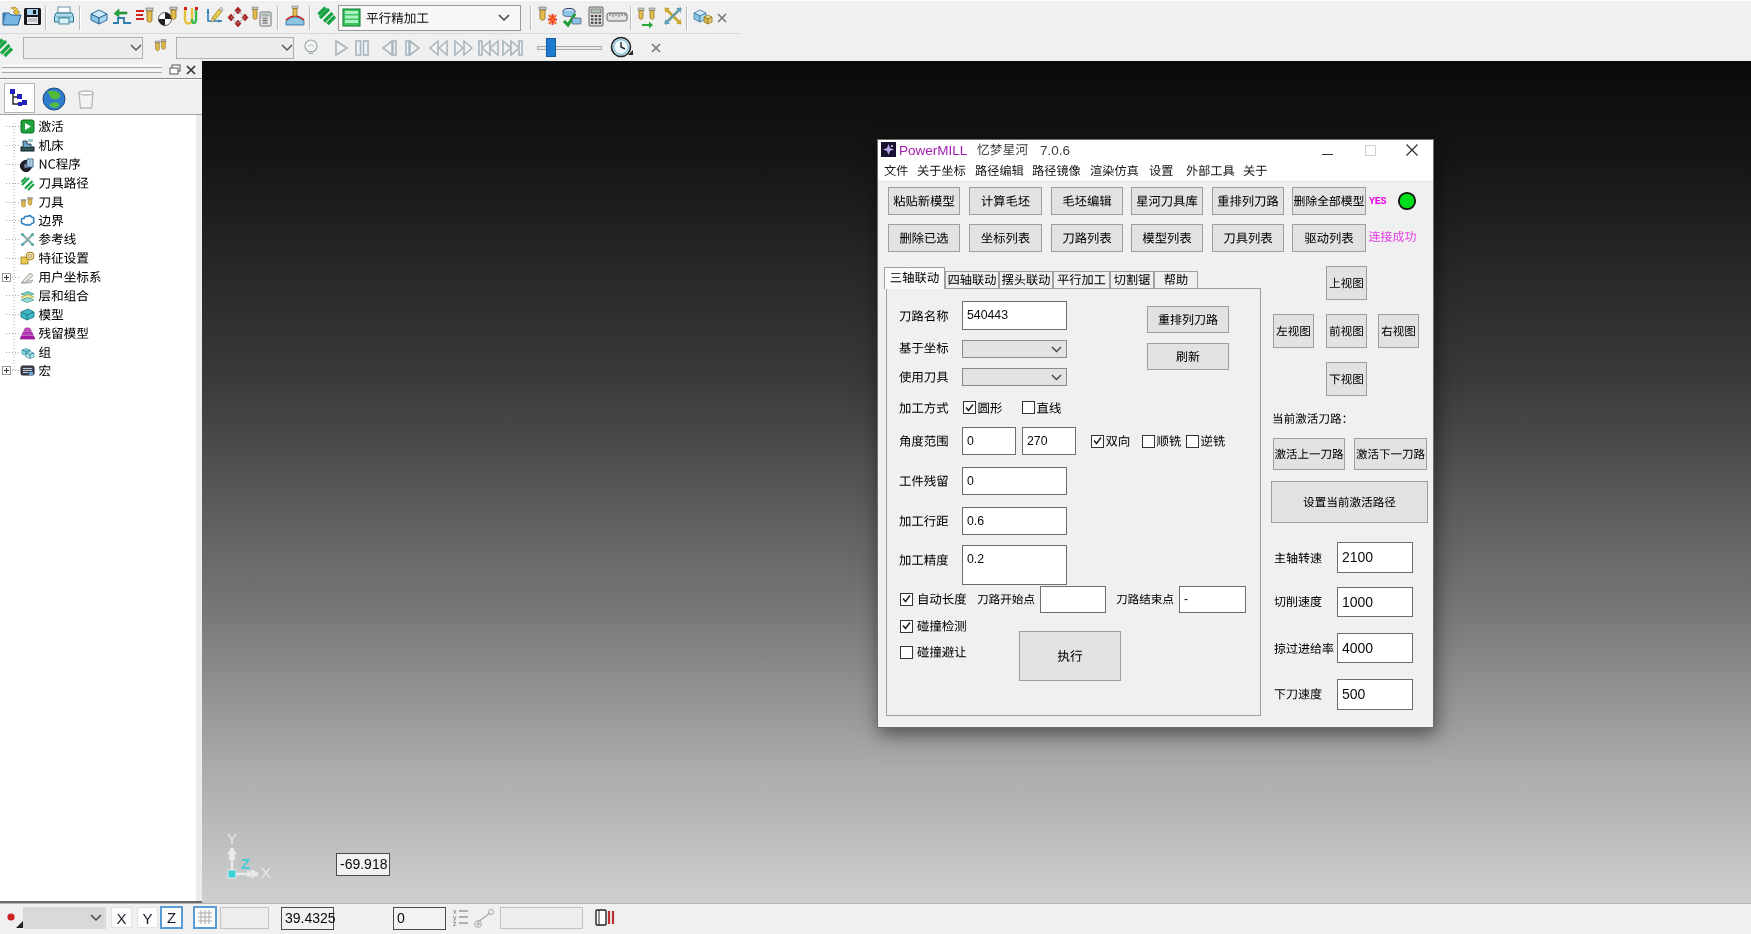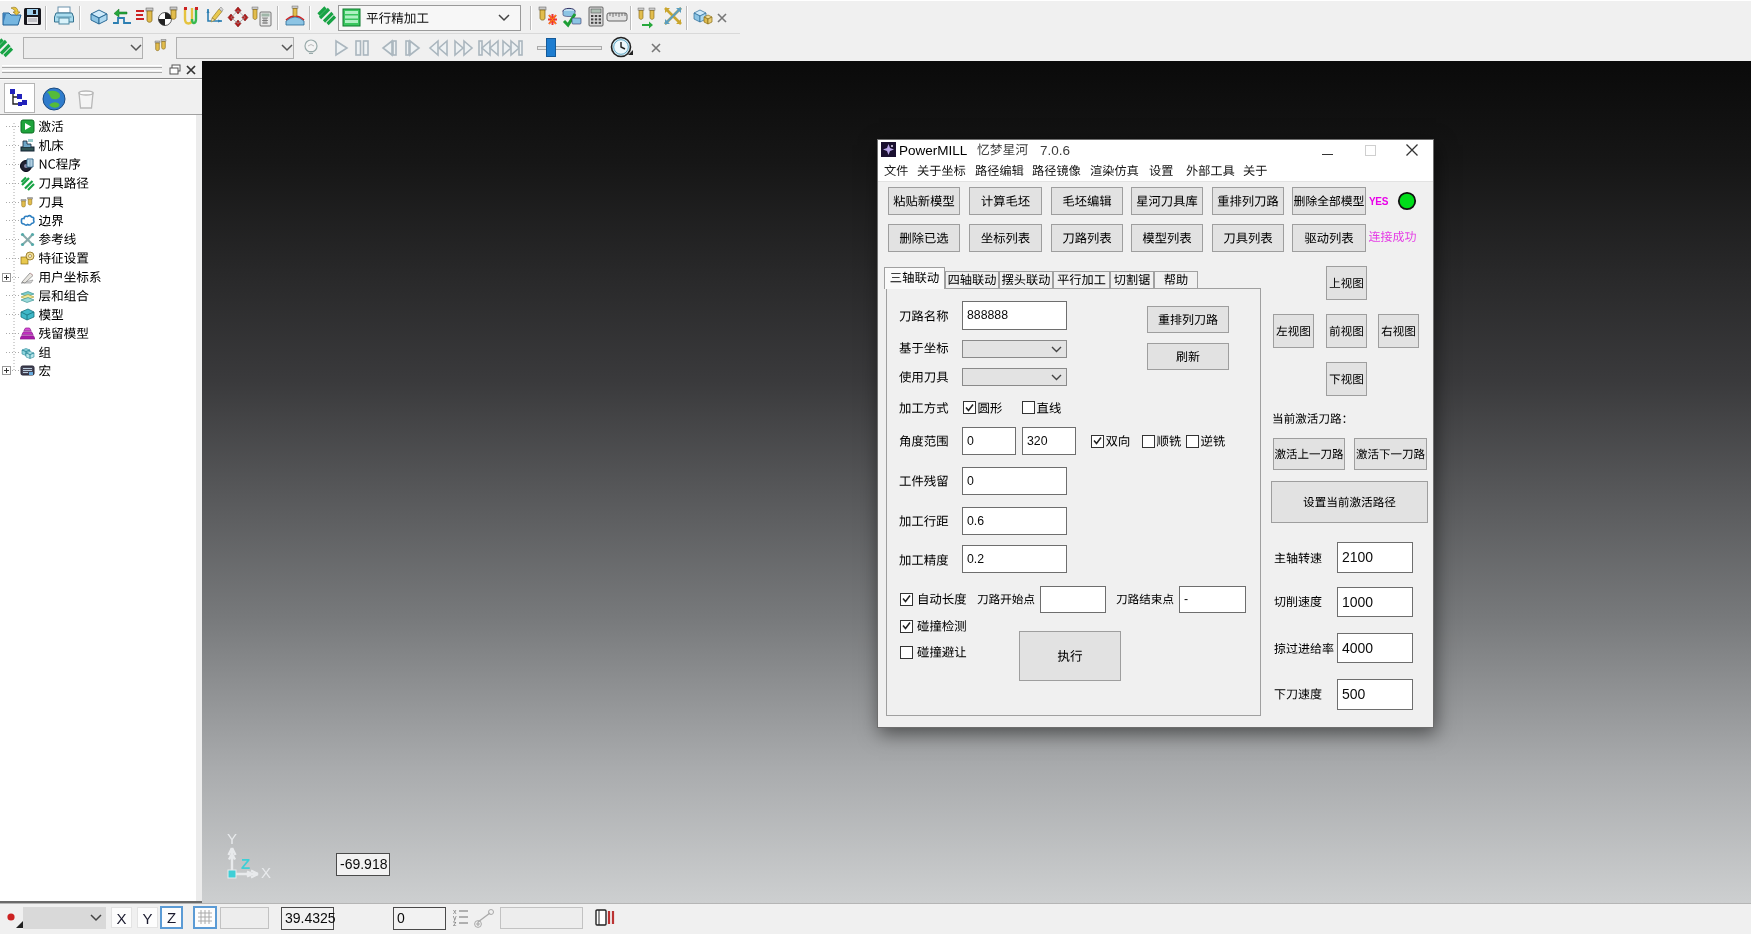--- a/index.html
+++ b/index.html
@@ -590,65 +590,65 @@
     <path d="M4 2 L4 17" stroke="#222"></path>
     <path d="M14 3 v13 M18 3 v13" stroke="#b33" stroke-width="2.2"></path>
   </svg>
 <div style="position:absolute;left:877px;top:139px;width:557px;height:589px;background:#f0f0f0;border:1px solid #6e6e6e;box-shadow:2px 6px 18px rgba(0,0,0,0.5)"></div>
 <div style="position:absolute;left:878px;top:140px;width:555px;height:41px;background:#fff"></div>
 <svg style="position:absolute;left:881px;top:142px;" width="15" height="15" viewBox="0 0 15 15">
     <rect width="15" height="15" fill="#1a1030"></rect>
     <path d="M7.5 2 L9 6 L13 7.5 L9 9 L7.5 13 L6 9 L2 7.5 L6 6 Z" fill="#b9a5e8"></path>
     <circle cx="11" cy="4" r="1" fill="#e8e0f8"></circle>
   </svg>
-<div style="position:absolute;left:899px;top:143px;font-size:13.5px;color:#000000">PowerMILL</div>
+<div style="position:absolute;left:899px;top:143px;font-size:13.5px;color:#a21caf">PowerMILL</div>
 <div style="position:absolute;left:1040px;top:143px;font-size:13.5px;color:#3c3c3c">7.0.6</div>
 <div style="position:absolute;left:1322px;top:154px;width:11px;height:1.2px;background:#333"></div>
 <div style="position:absolute;left:1365px;top:145px;width:11px;height:11px;border:1.5px solid #cfcfcf"></div>
 <svg style="position:absolute;left:1405px;top:143px" width="14" height="14">
     <path d="M1.5 1.5 L12.5 12.5 M12.5 1.5 L1.5 12.5" stroke="#333" stroke-width="1.3"></path>
   </svg>
 <div style="position:absolute;left:878px;top:181px;width:555px;height:1px;background:#e2e2e2"></div>
 <div style="position:absolute;left:888px;top:187px;width:72px;height:28px;background:#e2e2e2;border:1px solid #9e9e9e"></div>
 <div style="position:absolute;left:969px;top:187px;width:73px;height:28px;background:#e2e2e2;border:1px solid #9e9e9e"></div>
 <div style="position:absolute;left:1051px;top:187px;width:72px;height:28px;background:#e2e2e2;border:1px solid #9e9e9e"></div>
 <div style="position:absolute;left:1131px;top:187px;width:72px;height:28px;background:#e2e2e2;border:1px solid #9e9e9e"></div>
 <div style="position:absolute;left:1212px;top:187px;width:72px;height:28px;background:#e2e2e2;border:1px solid #9e9e9e"></div>
 <div style="position:absolute;left:1292px;top:187px;width:74px;height:28px;background:#e2e2e2;border:1px solid #9e9e9e"></div>
 <div style="position:absolute;left:888px;top:224px;width:72px;height:28px;background:#e2e2e2;border:1px solid #9e9e9e"></div>
 <div style="position:absolute;left:969px;top:224px;width:73px;height:28px;background:#e2e2e2;border:1px solid #9e9e9e"></div>
 <div style="position:absolute;left:1051px;top:224px;width:72px;height:28px;background:#e2e2e2;border:1px solid #9e9e9e"></div>
 <div style="position:absolute;left:1131px;top:224px;width:72px;height:28px;background:#e2e2e2;border:1px solid #9e9e9e"></div>
 <div style="position:absolute;left:1212px;top:224px;width:72px;height:28px;background:#e2e2e2;border:1px solid #9e9e9e"></div>
 <div style="position:absolute;left:1292px;top:224px;width:74px;height:28px;background:#e2e2e2;border:1px solid #9e9e9e"></div>
-<div style="position:absolute;left:1369px;top:196px;font-family:Liberation Sans, sans-serif;font-weight:bold;font-size:10px;letter-spacing:-0.3px;color:#e800e8">YES</div>
+<div style="position:absolute;left:1369px;top:196px;font-family:Liberation Mono, monospace;font-weight:bold;font-size:10px;letter-spacing:-0.3px;color:#e800e8">YES</div>
 <svg style="position:absolute;left:1397px;top:191px;" width="20" height="20" viewBox="0 0 20 20">
     <circle cx="10" cy="10" r="8.2" fill="#00dd1a" stroke="#111" stroke-width="1.8"></circle>
   </svg>
 <div style="position:absolute;left:886px;top:288px;width:375px;height:428px;border:1px solid #a0a0a0;background:#f0f0f0"></div>
 <div style="position:absolute;left:884px;top:267px;width:61px;height:22px;background:#fafafa;border:1px solid #a0a0a0;border-bottom:none"></div>
 <div style="position:absolute;left:945px;top:271px;width:54px;height:17px;background:#f0f0f0;border:1px solid #a0a0a0;border-bottom:none"></div>
 <div style="position:absolute;left:999px;top:271px;width:54px;height:17px;background:#f0f0f0;border:1px solid #a0a0a0;border-bottom:none"></div>
 <div style="position:absolute;left:1053px;top:271px;width:57px;height:17px;background:#f0f0f0;border:1px solid #a0a0a0;border-bottom:none"></div>
 <div style="position:absolute;left:1110px;top:271px;width:44px;height:17px;background:#f0f0f0;border:1px solid #a0a0a0;border-bottom:none"></div>
 <div style="position:absolute;left:1154px;top:271px;width:44px;height:17px;background:#f0f0f0;border:1px solid #a0a0a0;border-bottom:none"></div>
-<div style="position:absolute;left:962px;top:301px;width:105px;height:29px;background:#fff;border:1px solid #6e6e6e;font-size:12.3px;color:#0a0a0a;line-height:27px;padding-left:4px">888888</div>
+<div style="position:absolute;left:962px;top:301px;width:105px;height:29px;background:#fff;border:1px solid #6e6e6e;font-size:12.3px;color:#0a0a0a;line-height:27px;padding-left:4px">540443</div>
 <div style="position:absolute;left:962px;top:340px;width:105px;height:18px;background:#e3e3e3;border:1px solid #8a8a8a"></div>
 <svg style="position:absolute;left:1051px;top:346.0px" width="11" height="7">
     <path d="M1 1 L5.5 5.5 L10 1" stroke="#444" stroke-width="1.4" fill="none"></path>
   </svg>
 <div style="position:absolute;left:962px;top:368px;width:105px;height:18px;background:#e3e3e3;border:1px solid #8a8a8a"></div>
 <svg style="position:absolute;left:1051px;top:374.0px" width="11" height="7">
     <path d="M1 1 L5.5 5.5 L10 1" stroke="#444" stroke-width="1.4" fill="none"></path>
   </svg>
 <div style="position:absolute;left:962px;top:427px;width:54px;height:28px;background:#fff;border:1px solid #6e6e6e;font-size:12.3px;color:#0a0a0a;line-height:26px;padding-left:4px">0</div>
-<div style="position:absolute;left:1022px;top:427px;width:54px;height:28px;background:#fff;border:1px solid #6e6e6e;font-size:12.3px;color:#0a0a0a;line-height:26px;padding-left:4px">320</div>
+<div style="position:absolute;left:1022px;top:427px;width:54px;height:28px;background:#fff;border:1px solid #6e6e6e;font-size:12.3px;color:#0a0a0a;line-height:26px;padding-left:4px">270</div>
 <div style="position:absolute;left:962px;top:467px;width:105px;height:28px;background:#fff;border:1px solid #6e6e6e;font-size:12.3px;color:#0a0a0a;line-height:26px;padding-left:4px">0</div>
 <div style="position:absolute;left:962px;top:507px;width:105px;height:28px;background:#fff;border:1px solid #6e6e6e;font-size:12.3px;color:#0a0a0a;line-height:26px;padding-left:4px">0.6</div>
-<div style="position:absolute;left:962px;top:545px;width:105px;height:28px;background:#fff;border:1px solid #6e6e6e;font-size:12.3px;color:#0a0a0a;line-height:26px;padding-left:4px">0.2</div>
+<div style="position:absolute;left:962px;top:545px;width:105px;height:40px;background:#fff;border:1px solid #6e6e6e;font-size:12.3px;color:#0a0a0a;line-height:26px;padding-left:4px">0.2</div>
 <div style="position:absolute;left:1040px;top:586px;width:66px;height:27px;background:#fff;border:1px solid #6e6e6e;font-size:12.3px;color:#0a0a0a;line-height:25px;padding-left:4px"></div>
 <div style="position:absolute;left:1179px;top:586px;width:67px;height:27px;background:#fff;border:1px solid #6e6e6e;font-size:12.3px;color:#0a0a0a;line-height:25px;padding-left:4px">-</div>
 <div style="position:absolute;left:963px;top:401.0px;width:13px;height:13px;background:#fff;border:1px solid #333"></div>
 <svg style="position:absolute;left:964px;top:401.5px" width="11" height="11">
     <path d="M2 5.5 L4.5 8.5 L9 2.5" stroke="#222" stroke-width="1.5" fill="none"></path>
   </svg>
 <div style="position:absolute;left:1022px;top:401.0px;width:13px;height:13px;background:#fff;border:1px solid #333"></div>
 <div style="position:absolute;left:1091px;top:434.5px;width:13px;height:13px;background:#fff;border:1px solid #333"></div>
 <svg style="position:absolute;left:1092px;top:435px" width="11" height="11">
     <path d="M2 5.5 L4.5 8.5 L9 2.5" stroke="#222" stroke-width="1.5" fill="none"></path>

